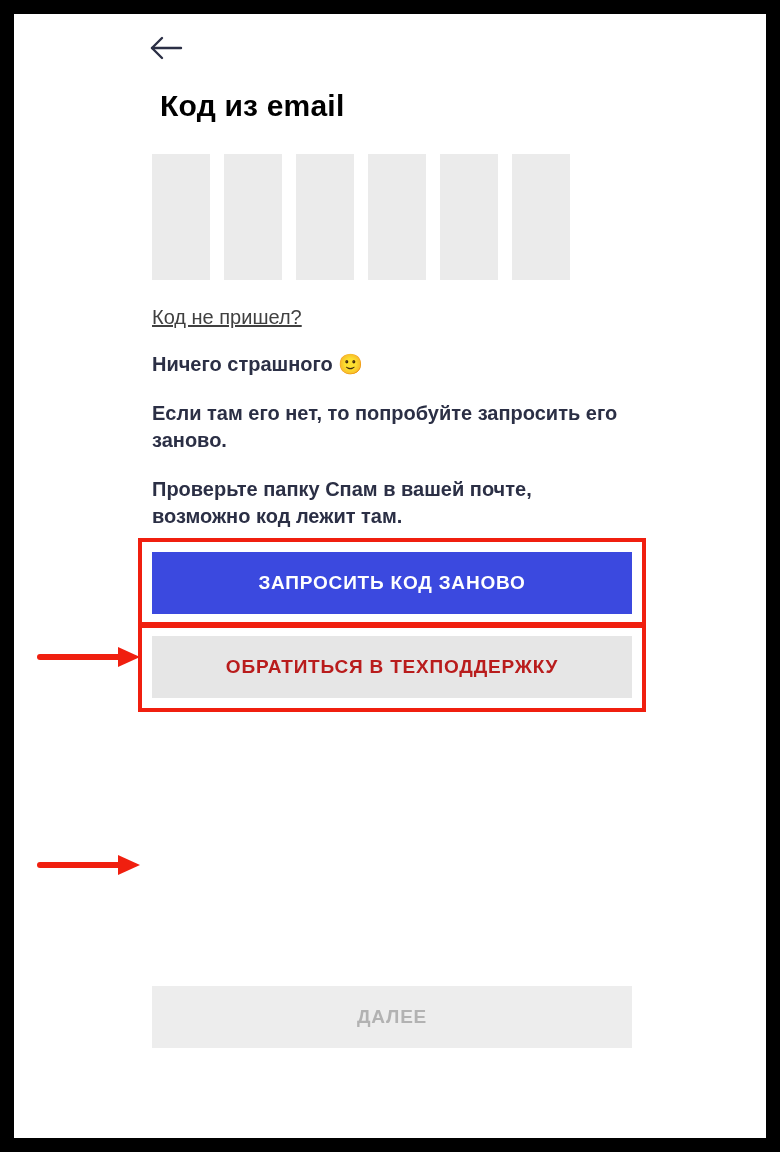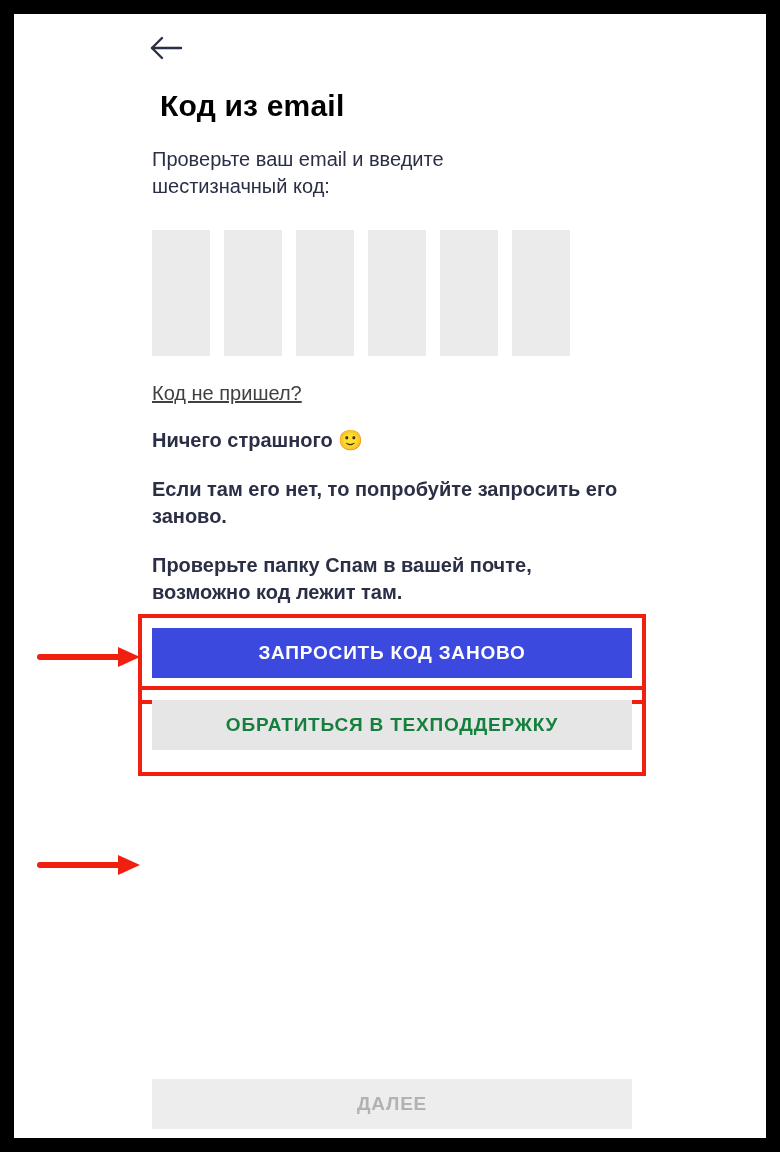--- a/index.html
+++ b/index.html
@@ -100,35 +100,35 @@
     font-weight: bold;
   }
   .para.tight { max-width: 470px; }
 
   
   .btn {
     display: flex;
     align-items: center;
     justify-content: center;
     width: 480px;
-    height: 50px;
+    height: 62px;
     font-size: 19px;
     font-weight: bold;
     letter-spacing: 0.8px;
     cursor: pointer;
     border: none;
     font-family: "Liberation Sans", sans-serif;
   }
   .btn-primary {
     background: #3b49df;
     color: #ffffff;
   }
   .btn-secondary {
     background: #e6e6e6;
-    color: #15803d;
+    color: #b91c1c;
   }
   .btn-disabled {
     background: #ededed;
     color: #b2b2b2;
   }
 
   .btn-wrap { position: relative; margin-top: 22px; }
 
   
   .highlight-box {
@@ -149,21 +149,21 @@
     height: 26px;
     pointer-events: none;
   }
   #arrow-1 { left: 22px; top: 630px; }
   #arrow-2 { left: 22px; top: 838px; }
 
   
   .bottom-wrap {
     position: absolute;
     left: 138px;
-    top: 1065px;
+    top: 972px;
     width: 480px;
     border-radius: 19px;
   }
 </style>
 </head>
 <body>
 
 <div id="screen">
 
   <div class="back-arrow">
@@ -172,21 +172,20 @@
         <path d="M2 13 H31" stroke="#2b2f45" stroke-width="2.4" stroke-linecap="round"></path>
         <path d="M12 3 L2 13 L12 23" stroke="#2b2f45" stroke-width="2.4" stroke-linecap="round" stroke-linejoin="round" fill="none"></path>
       </svg>
     </span>
   </div>
 
   <div class="content">
 
     <h1 class="title">Код из email</h1>
 
-    <p class="subtitle">Проверьте ваш email и введите шестизначный код:</p>
 
     <div class="code-row">
       <input class="code-cell" type="text" maxlength="1" value="" style="">
       <input class="code-cell" type="text" maxlength="1" value="" style="">
       <input class="code-cell" type="text" maxlength="1" value="" style="">
       <input class="code-cell" type="text" maxlength="1" value="" style="">
       <input class="code-cell" type="text" maxlength="1" value="" style="">
       <input class="code-cell" type="text" maxlength="1" value="" style="">
     </div>
 

